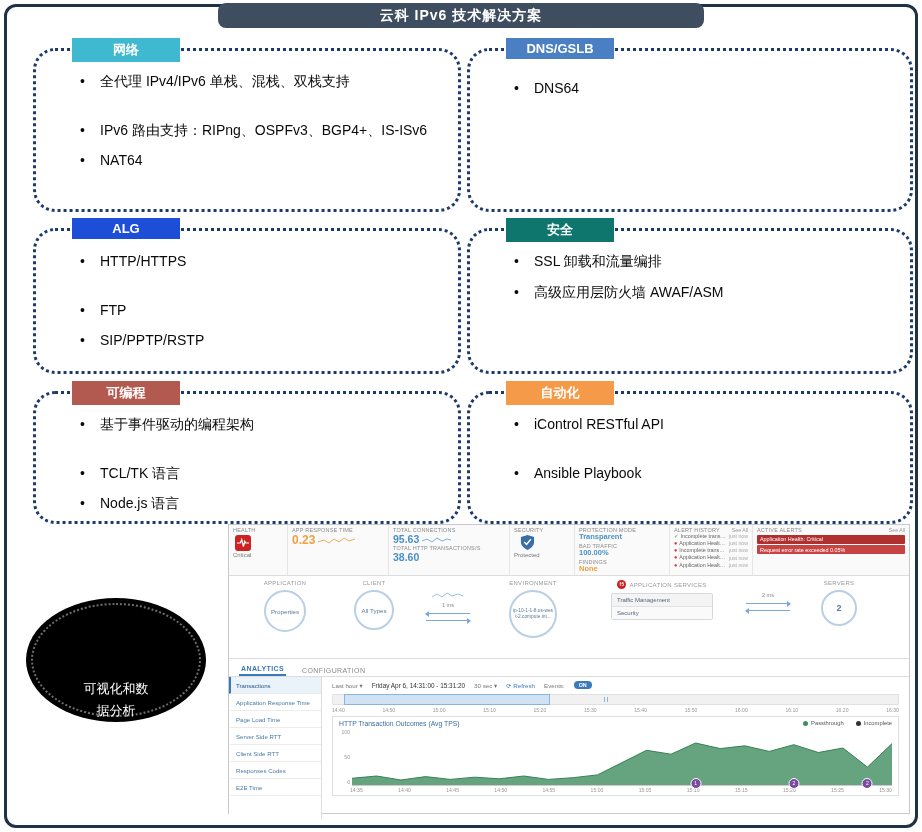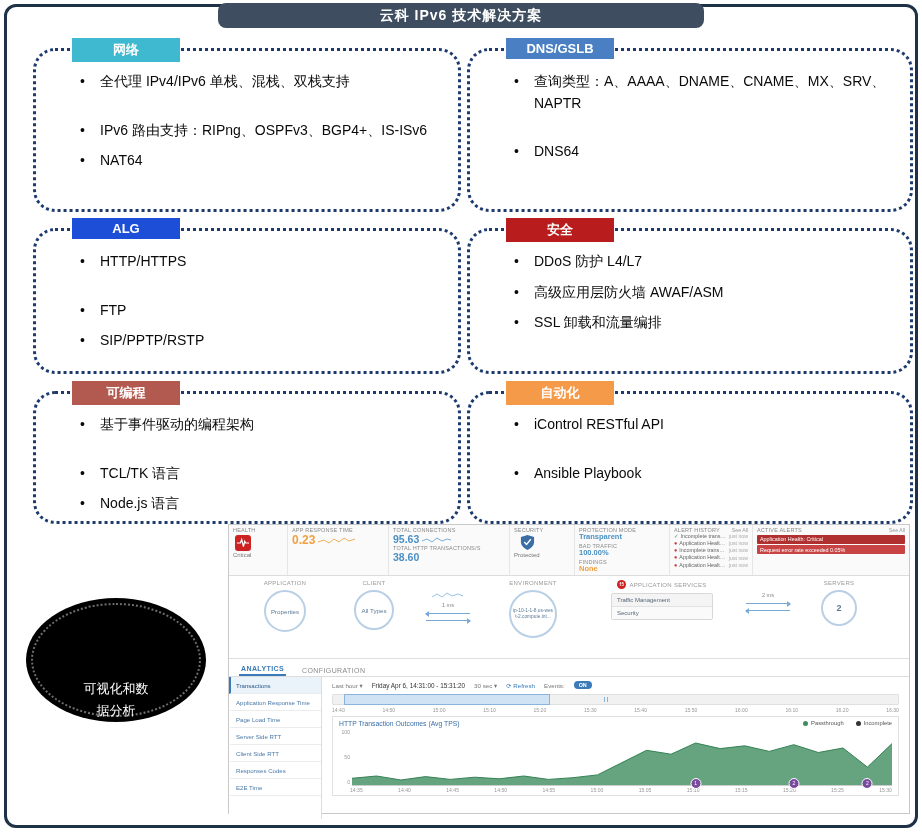--- a/index.html
+++ b/index.html
@@ -137,40 +137,38 @@
   <ul class="bullets">
     <li>全代理 IPv4/IPv6 单栈、混栈、双栈支持</li>
     <li class="gap">IPv6 路由支持：RIPng、OSPFv3、BGP4+、IS-ISv6</li>
     <li>NAT64</li>
   </ul>
 </div>
 
 <div class="feature-box pos-b1">
   <div class="box-label" style="background: rgb(74, 128, 195);">DNS/GSLB</div>
   <ul class="bullets">
-    <li>查询类型：A、AAAA、DNAME、CNAME、MX、SRV、NAPTR</li>
     <li class="gap">DNS64</li>
   </ul>
 </div>
 
 <div class="feature-box pos-b2">
   <div class="box-label" style="background: #1d4ed8;">ALG</div>
   <ul class="bullets">
     <li>HTTP/HTTPS</li>
     <li class="gap">FTP</li>
     <li>SIP/PPTP/RSTP</li>
   </ul>
 </div>
 
 <div class="feature-box pos-b3">
-  <div class="box-label" style="background: #b91c1c; text-align: center;">安全</div>
-  <ul class="bullets">
-    <li>DDoS 防护 L4/L7</li>
+  <div class="box-label" style="background: #0f766e; text-align: center;">安全</div>
+  <ul class="bullets">
+    <li>SSL 卸载和流量编排</li>
     <li>高级应用层防火墙 AWAF/ASM</li>
-    <li>SSL 卸载和流量编排</li>
   </ul>
 </div>
 
 <div class="feature-box pos-b4">
   <div class="box-label" style="background: rgb(178, 90, 80);">可编程</div>
   <ul class="bullets">
     <li>基于事件驱动的编程架构</li>
     <li class="gap">TCL/TK 语言</li>
     <li>Node.js 语言</li>
   </ul>

